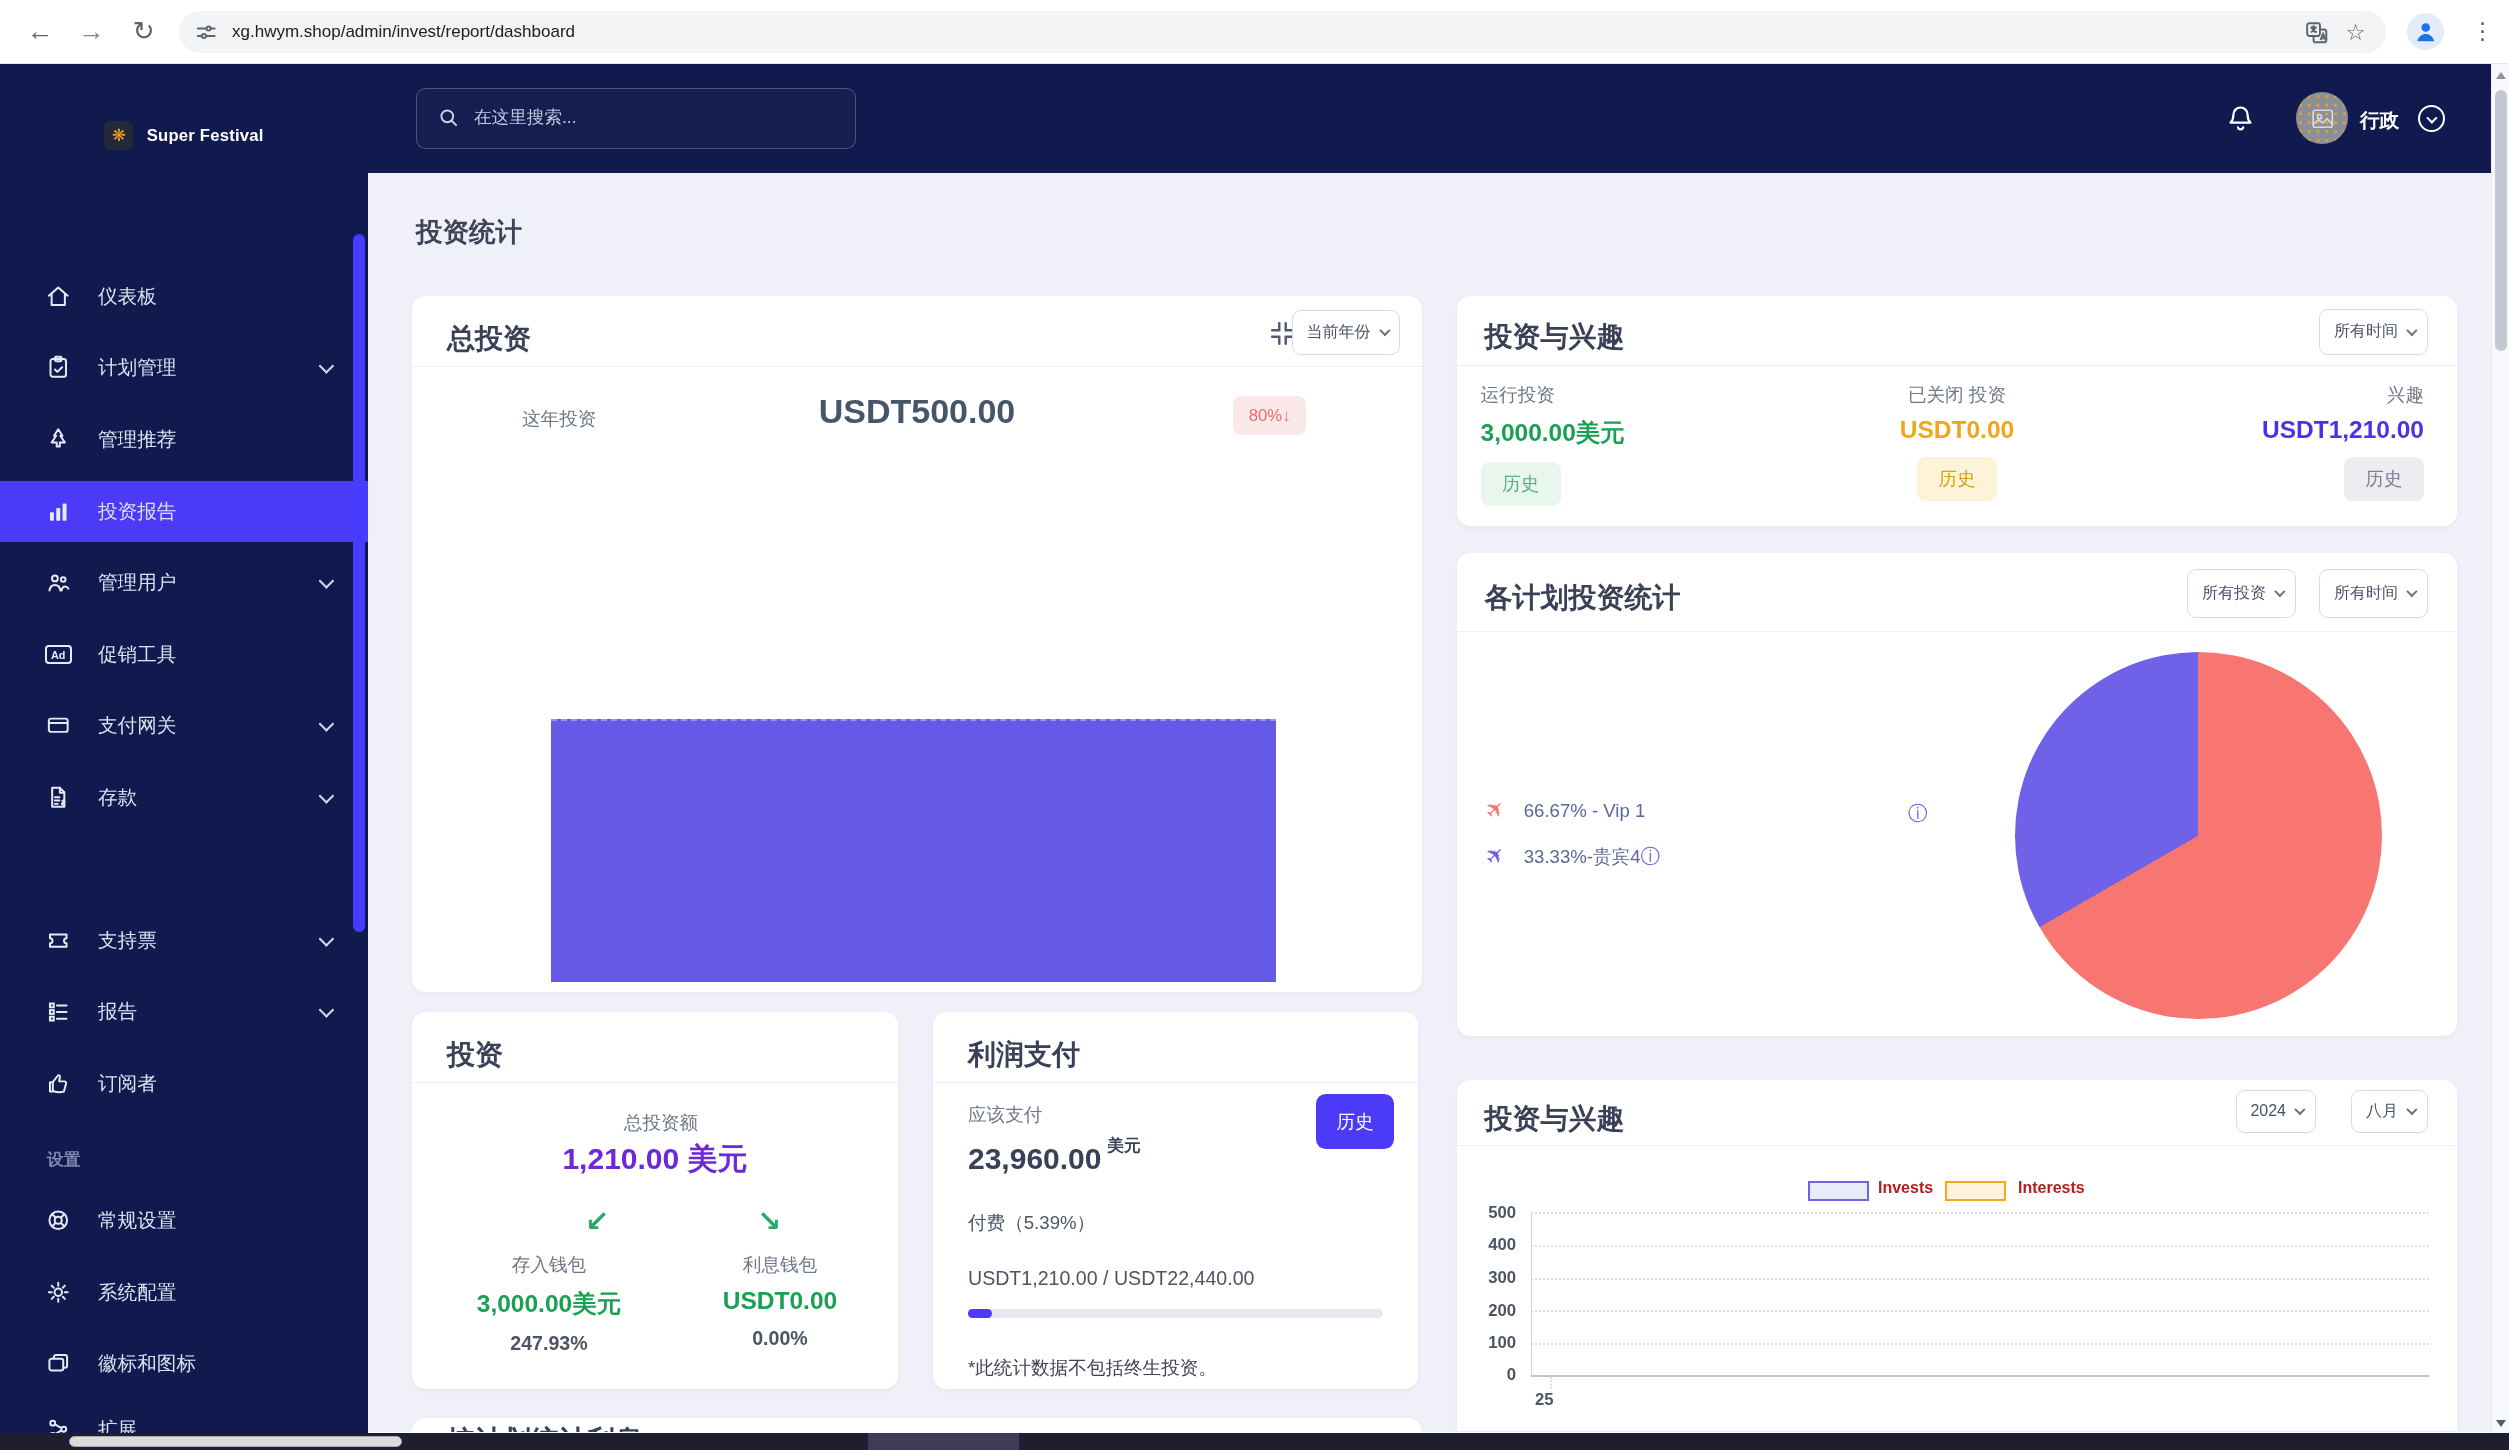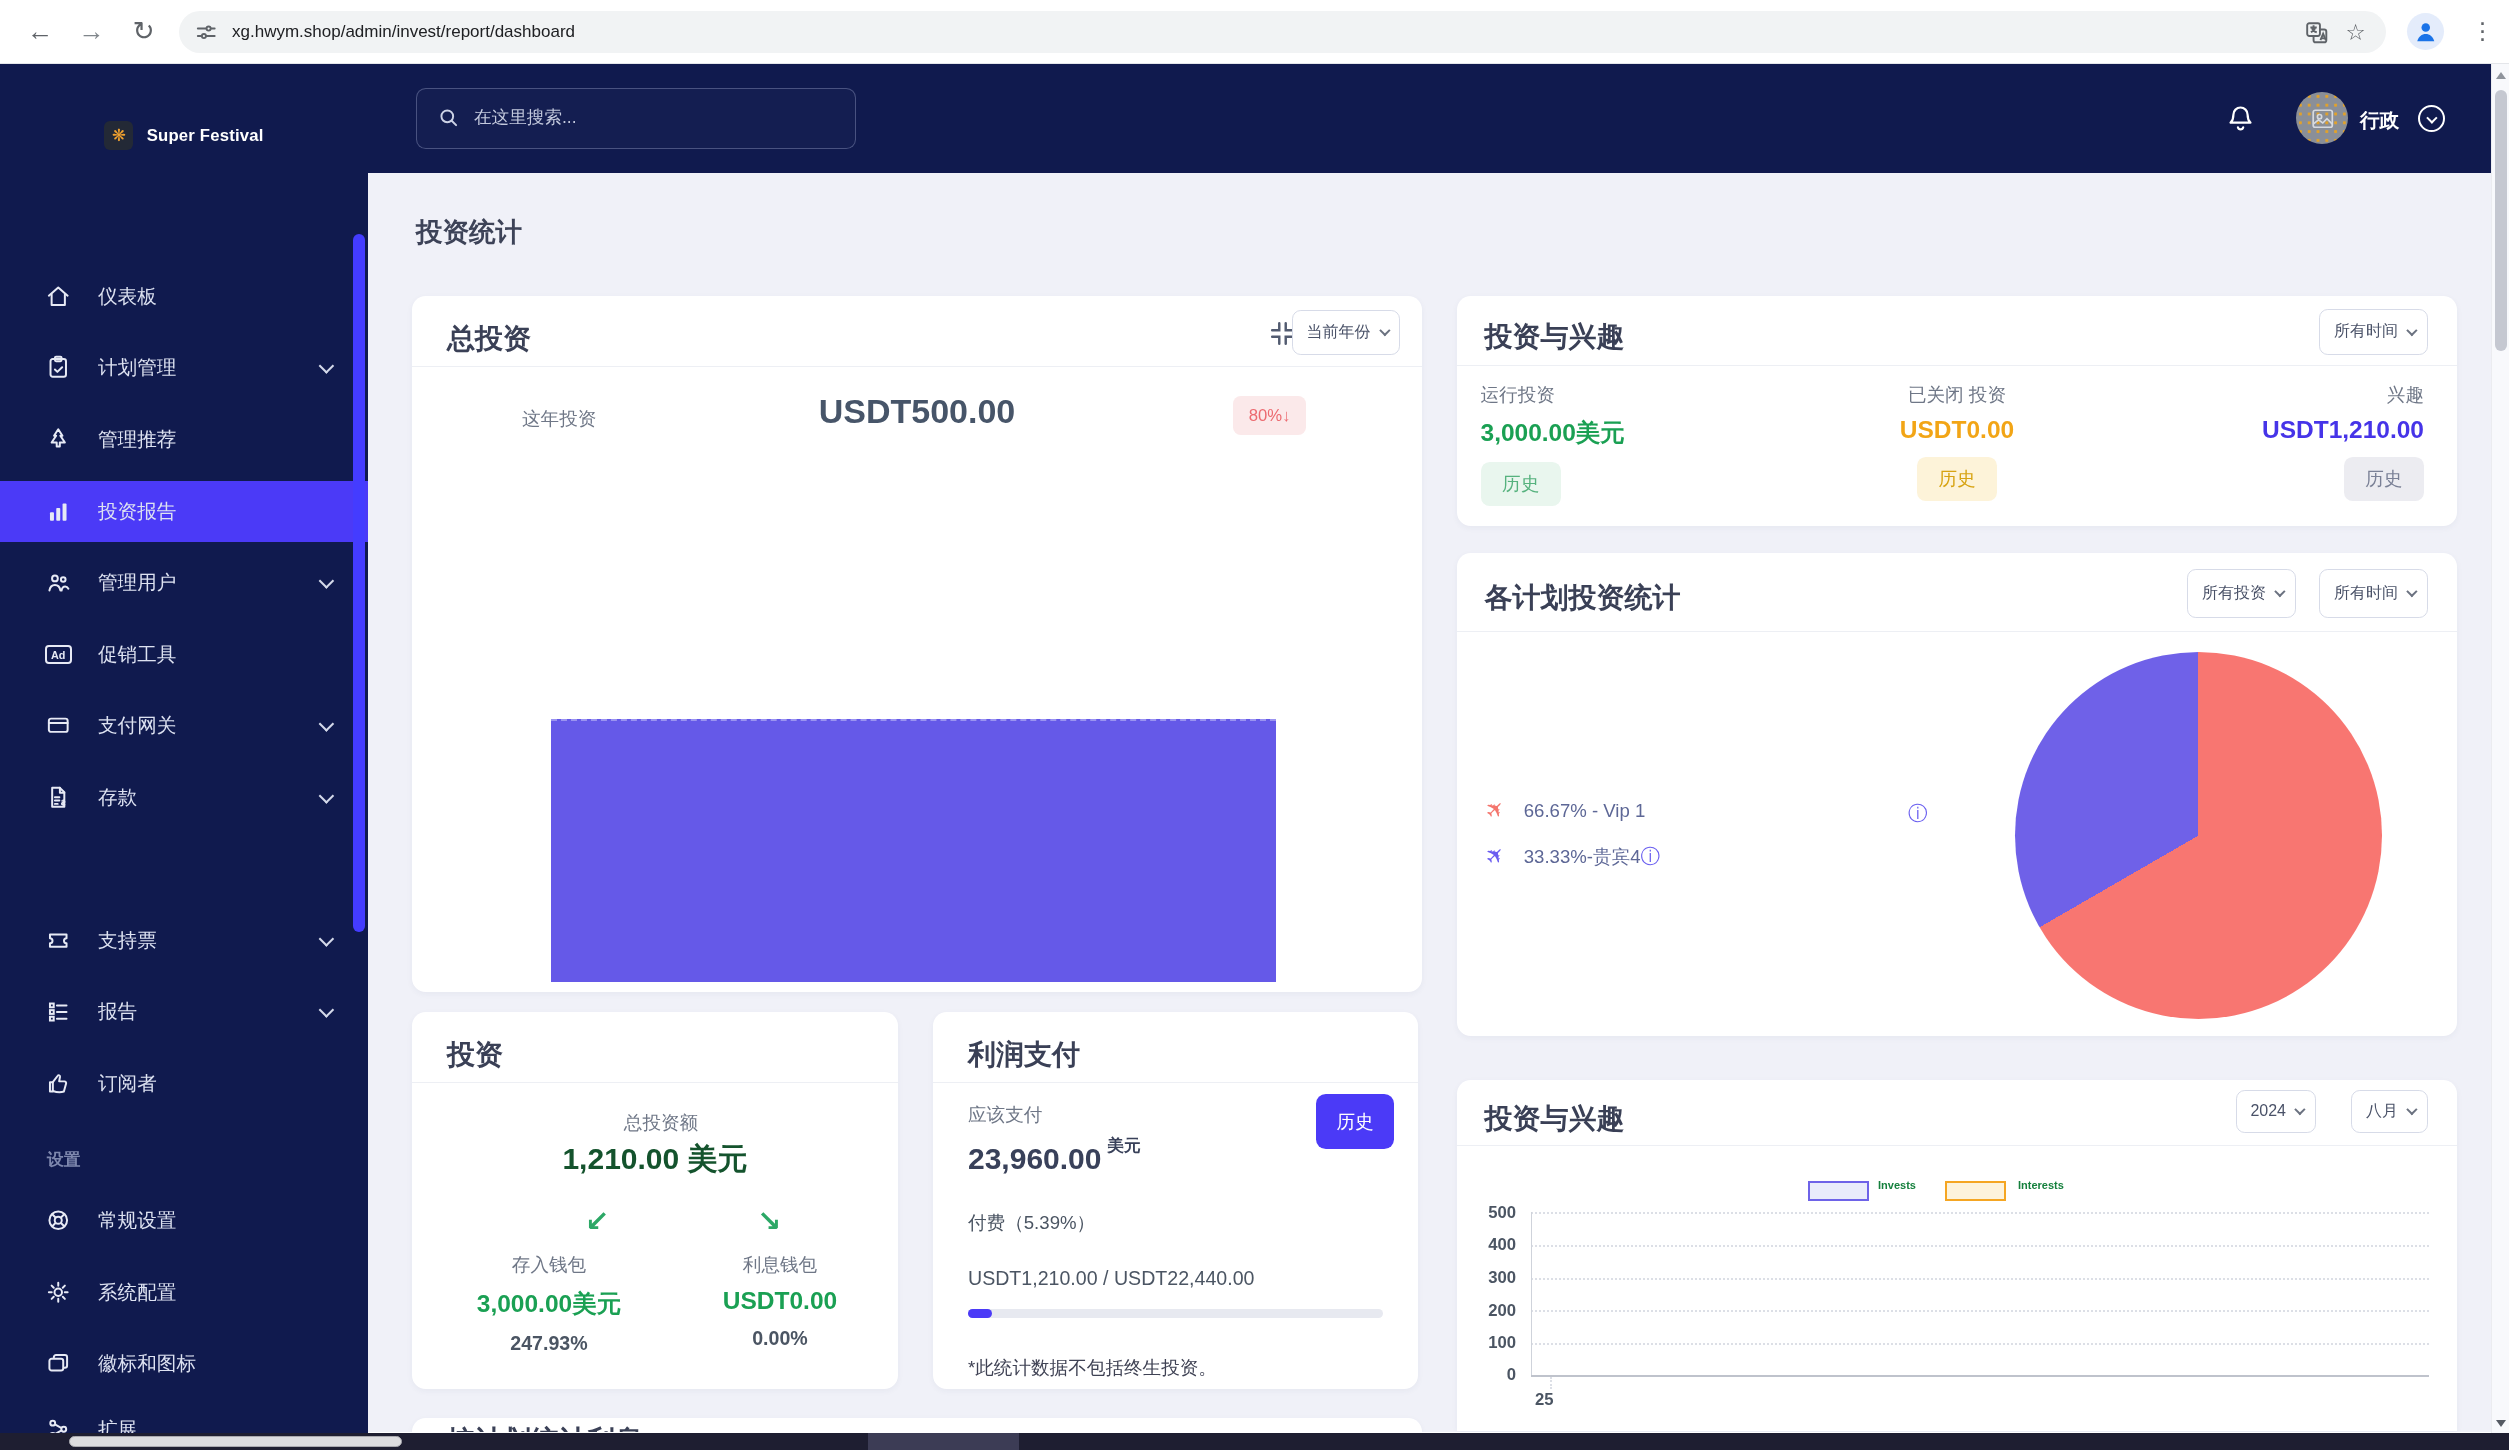--- a/index.html
+++ b/index.html
@@ -77,21 +77,21 @@
   .rowlabel{position:absolute;left:110px;top:110px;font-size:18.6px;color:var(--muted);}
   .bigval{position:absolute;left:0;right:0;top:96px;text-align:center;font-size:34px;font-weight:bold;color:var(--num);}
   .badge-red{position:absolute;left:821px;top:100px;width:73px;height:39px;border-radius:7.8px;background:#fbe9ea;color:#ec6a70;font-size:16.7px;text-align:center;line-height:39px;}
   .megabar{position:absolute;left:139px;top:423px;width:725px;height:263px;background:var(--bar-purple);border-top:2.9px dashed rgba(255,255,255,.35);}
 
   
   .cardB{left:44px;top:839px;width:486px;height:377px;}
   .cardB h3{left:35px;top:23.5px;}
   .cardB .divider{top:70px;}
   .c-label{position:absolute;left:0;right:16px;text-align:center;font-size:18.6px;color:var(--muted);margin-left:28px;}
-  .c-big{position:absolute;left:0;right:0;text-align:center;font-size:30px;font-weight:bold;color:#14532d;}
+  .c-big{position:absolute;left:0;right:0;text-align:center;font-size:30px;font-weight:bold;color:#6d28d9;}
   .g-arrow{position:absolute;font-size:29px;color:#2ca866;font-weight:bold;}
   .wcol{position:absolute;width:216px;text-align:center;}
   .wcol .lb{font-size:18.6px;color:var(--muted);}
   .wcol .gv{font-size:24.5px;font-weight:bold;color:var(--green);margin-top:8.8px;}
   .wcol .pc{font-size:19.6px;font-weight:bold;color:#4b5563;margin-top:11.8px;}
 
   
   .cardC{left:565px;top:839px;width:485px;height:377px;padding-left:24px;}
   .cardC h3{left:35px;top:23.5px;}
   .cardC .divider{top:70px;}
@@ -138,21 +138,21 @@
 
   
   .cardF{left:1089px;top:907px;width:1000px;height:351px;border-bottom-left-radius:0;border-bottom-right-radius:0;}
   .cardF h3{left:27.4px;top:19.6px;}
   .cardF .divider{top:65px;}
   .selF1{right:141px;top:9.8px;height:43px;}
   .selF2{right:29px;top:9.8px;height:43px;}
   .sw{position:absolute;top:101px;width:61px;height:19.6px;}
   .sw1{left:351px;border:2.9px solid #6e63e8;background:#e9ecfb;}
   .sw2{left:488px;border:2.9px solid #f5a623;background:#fdf3dc;}
-  .sw-lb{position:absolute;top:99px;font-size:11px;color:#15803d;font-weight:bold;}
+  .sw-lb{position:absolute;top:99px;font-size:16px;color:#b91c1c;font-weight:bold;}
   .swl1{left:421px;} .swl2{left:561px;}
   .ytick{position:absolute;left:0;width:59px;text-align:right;font-size:16.7px;font-weight:bold;color:#4b5563;}
   .grid{position:absolute;left:74px;width:898px;border-top:2px dotted #dcdfe6;}
   .yaxis{position:absolute;left:74px;top:132px;width:1px;height:165px;background:#cfd3db;}
   .xaxis{position:absolute;left:74px;top:295px;width:898px;height:2px;background:#bfc3cc;}
   .xtick-line{position:absolute;left:93px;top:297px;height:11.8px;border-left:2px dotted #dcdfe6;}
   .xtick{position:absolute;left:78px;top:310px;font-size:16.7px;font-weight:bold;color:#4b5563;}
 
   
   .cardG{left:44px;top:1245px;width:1010px;height:14.7px;overflow:hidden;border-radius:13.7px 13.7px 0 0;}

